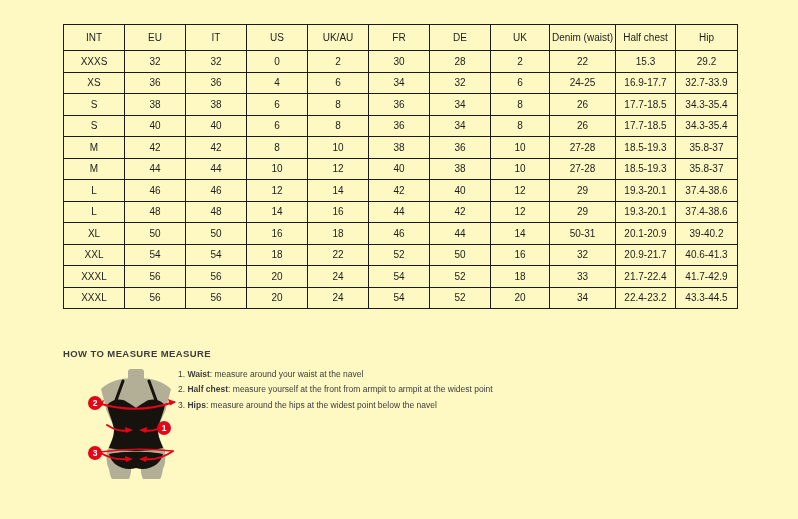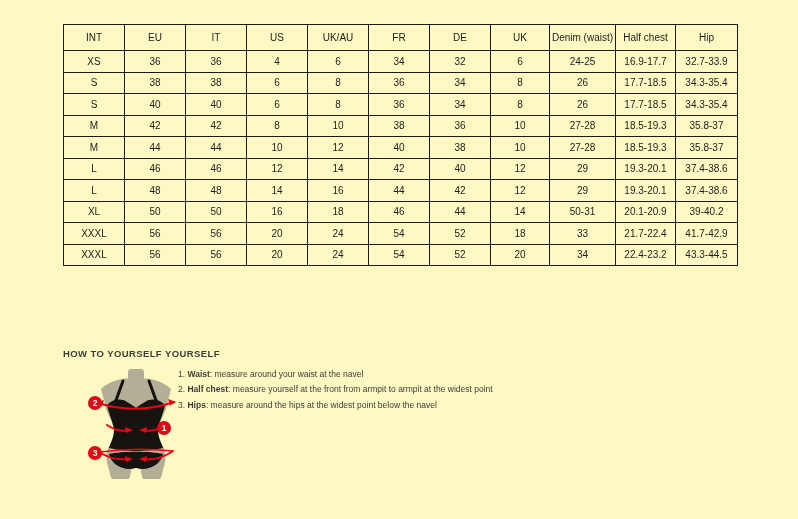--- a/index.html
+++ b/index.html
@@ -78,20 +78,33 @@
           <th>FR</th>
           <th>DE</th>
           <th>UK</th>
           <th>Denim (waist)</th>
           <th>Half chest</th>
           <th>Hip</th>
         </tr>
     </thead>
     <tbody id="tb">
         <tr>
+          <td>XXXS</td>
+          <td>32</td>
+          <td>32</td>
+          <td>0</td>
+          <td>2</td>
+          <td>30</td>
+          <td>28</td>
+          <td>2</td>
+          <td>22</td>
+          <td>15.3</td>
+          <td>29.2</td>
+        </tr>
+        <tr>
           <td>XS</td>
           <td>36</td>
           <td>36</td>
           <td>4</td>
           <td>6</td>
           <td>34</td>
           <td>32</td>
           <td>6</td>
           <td>24-25</td>
           <td>16.9-17.7</td>
@@ -182,20 +195,33 @@
           <td>16</td>
           <td>18</td>
           <td>46</td>
           <td>44</td>
           <td>14</td>
           <td>50-31</td>
           <td>20.1-20.9</td>
           <td>39-40.2</td>
         </tr>
         <tr>
+          <td>XXL</td>
+          <td>54</td>
+          <td>54</td>
+          <td>18</td>
+          <td>22</td>
+          <td>52</td>
+          <td>50</td>
+          <td>16</td>
+          <td>32</td>
+          <td>20.9-21.7</td>
+          <td>40.6-41.3</td>
+        </tr>
+        <tr>
           <td>XXXL</td>
           <td>56</td>
           <td>56</td>
           <td>20</td>
           <td>24</td>
           <td>54</td>
           <td>52</td>
           <td>18</td>
           <td>33</td>
           <td>21.7-22.4</td>
@@ -210,21 +236,21 @@
           <td>54</td>
           <td>52</td>
           <td>20</td>
           <td>34</td>
           <td>22.4-23.2</td>
           <td>43.3-44.5</td>
         </tr>
       </tbody>
   </table>
 
-  <div class="measure-title">HOW TO YOURSELF YOURSELF</div>
+  <div class="measure-title">HOW TO MEASURE MEASURE</div>
 
   <div class="figure-wrap">
     <svg viewBox="0 0 104 134" width="104" height="134">
 
       <g>
         <rect class="fig-tan" x="44" y="2" width="16" height="16" rx="3"></rect>
         <path class="fig-tan" d="M87,22 C85,30 83,36 82,42 C78,52 75,56 74,63
           C74,72 79,78 81,84 C82,92 81,98 79,102 C78,108 77,111 76,112 L59,112
           C57,107 56,102 58,99 C56,97.5 54,97 52,97 C50,97 48,97.5 46,99
           C48,102 47,107 45,112 L28,112 C27,111 26,108 25,102 C23,98 22,92 23,84

